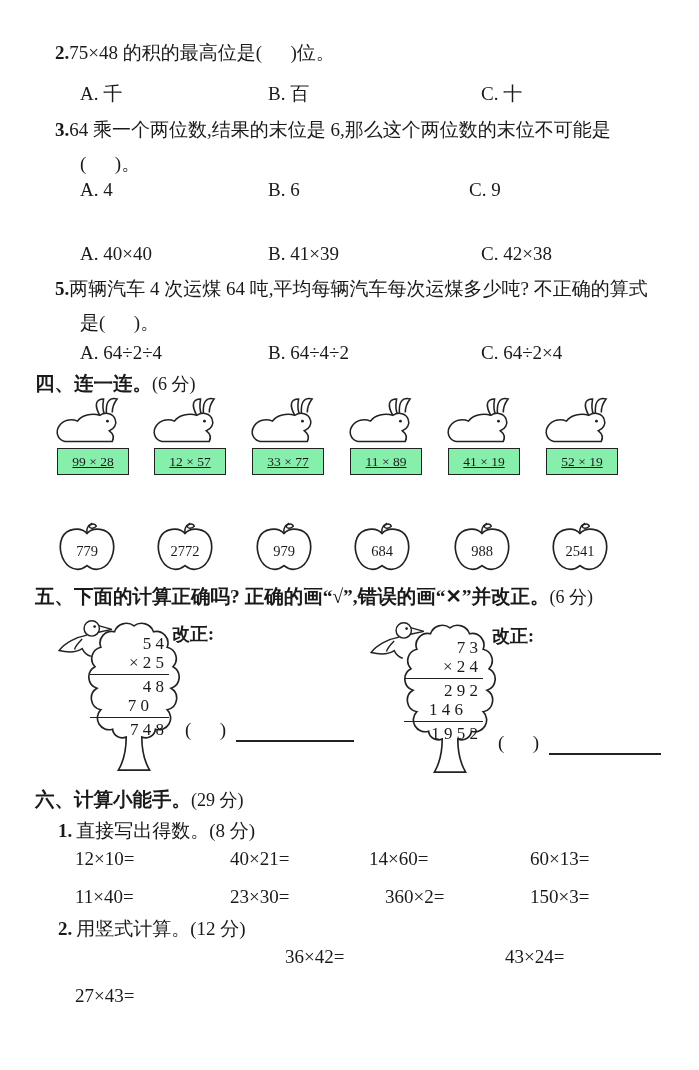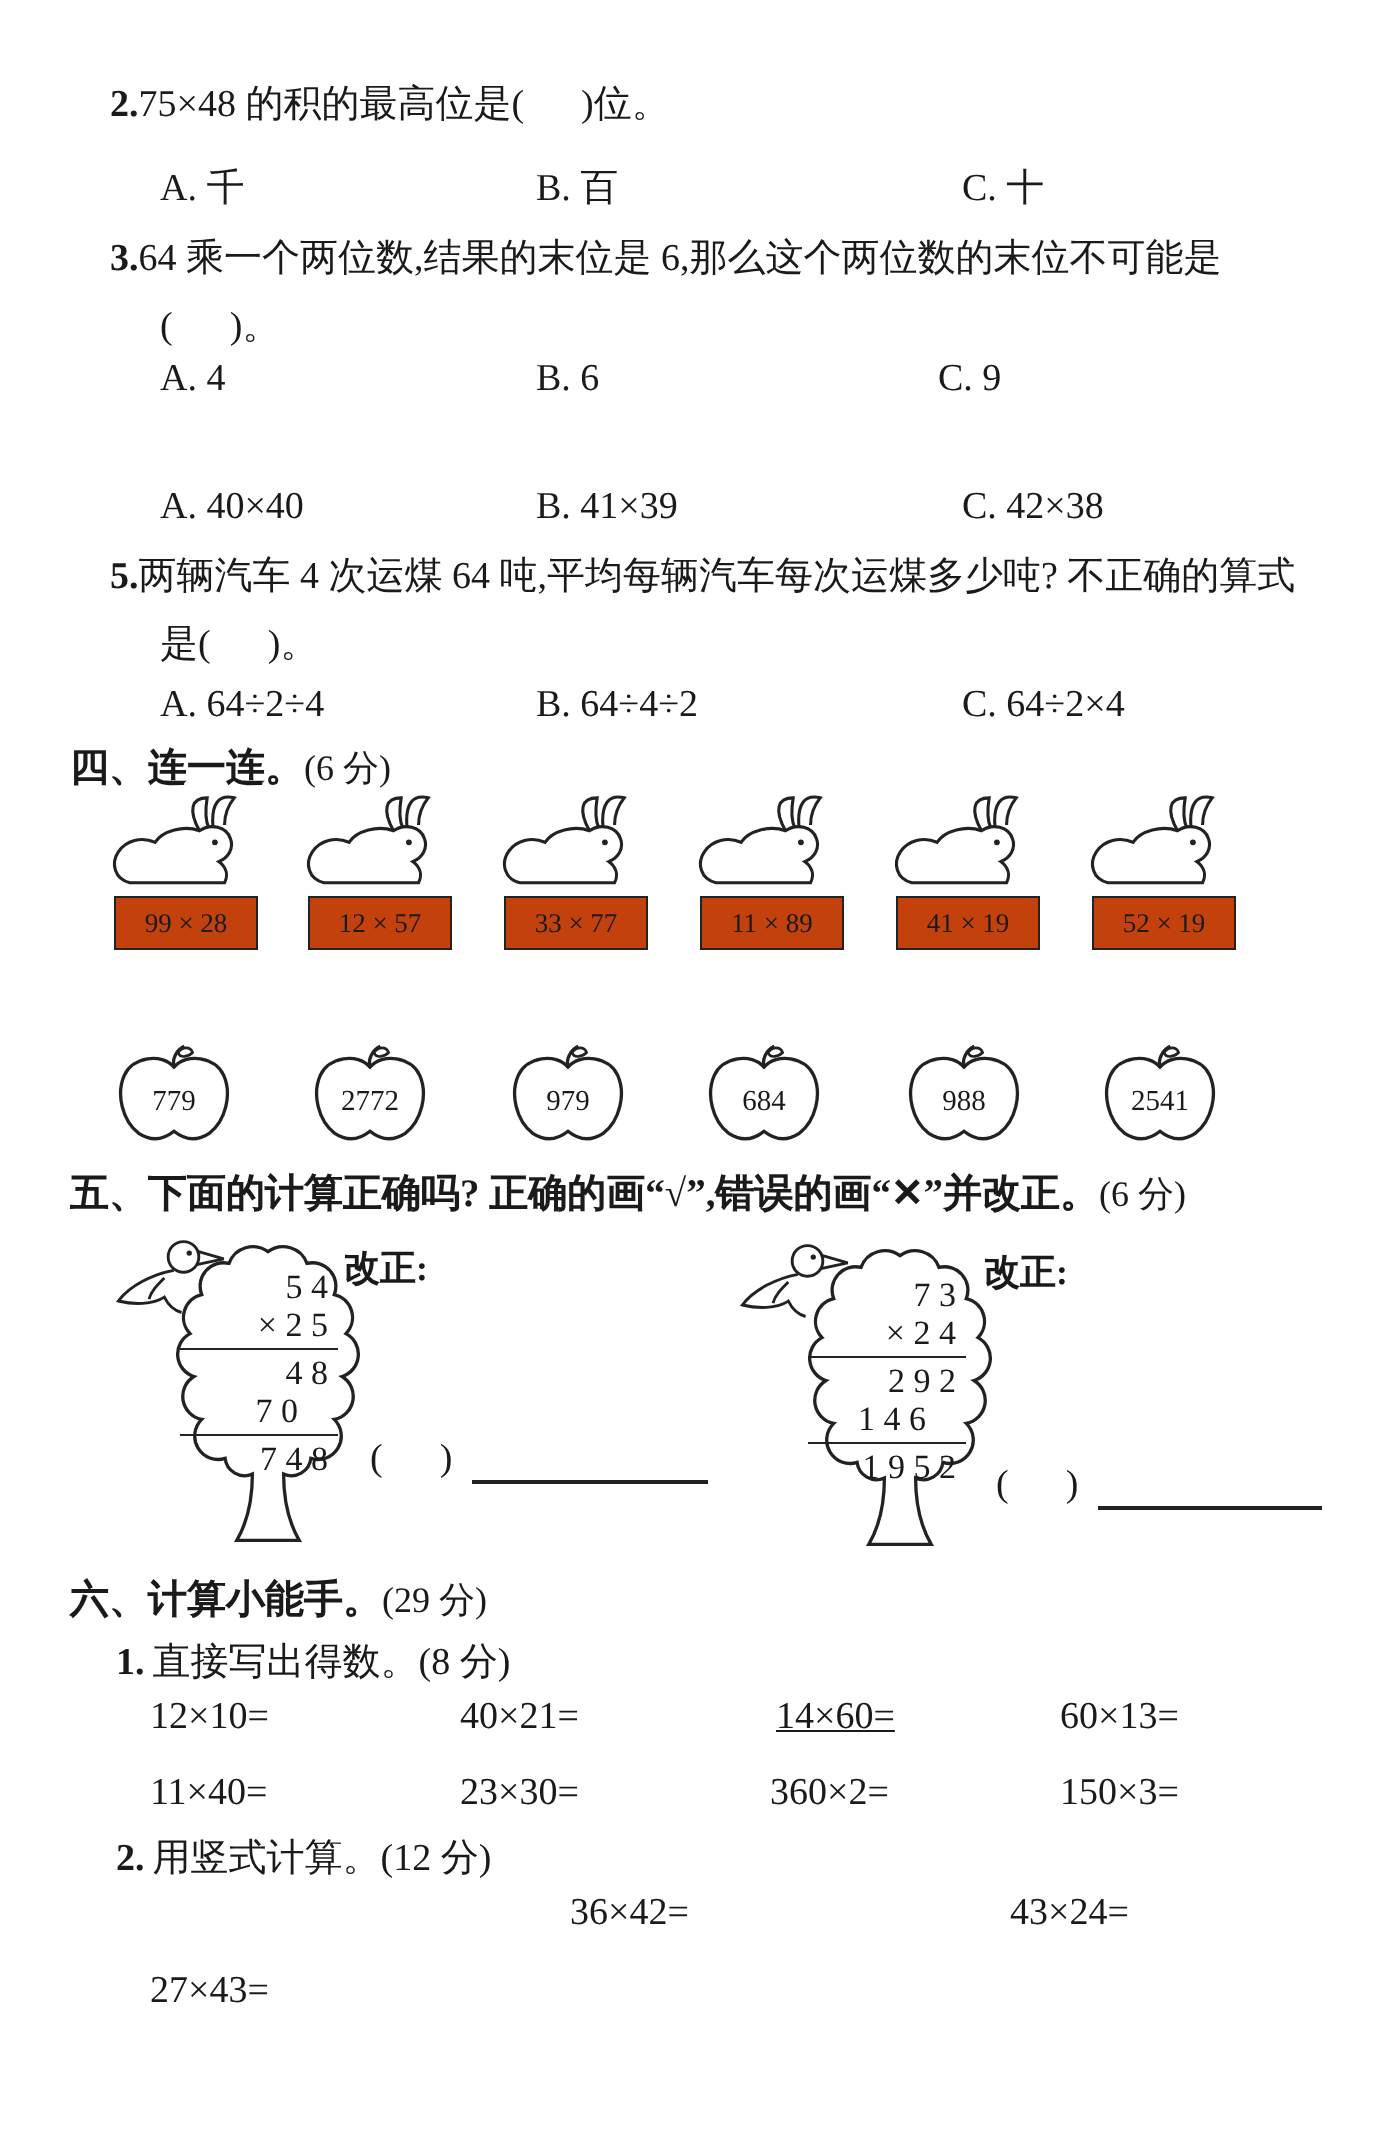--- a/index.html
+++ b/index.html
@@ -16,22 +16,23 @@
   .heading { font-size:19.5px; font-weight:bold; }
   .score   { font-size:18px; font-weight:normal; }
   .subnum  { font-size:19px; font-weight:bold; }
   .subtitle{ font-size:19px; }
   .calc  { font-size:19px; }
 
   
   .sign {
     position:absolute; left:50%; transform:translateX(-50%);
     bottom:0; width:70px; height:25px; line-height:25px;
-    border:1.6px solid #222; background:#c2410c; text-align:center;
+    border:1.6px solid #222; background:#86efac; text-align:center;
     font-size:13.5px;
+    text-decoration:underline;
   }
   .critter { position:absolute; }
 
   
   .applewrap { position:absolute; width:58px; height:52px; }
   .applenum  {
     position:absolute; left:0; right:0; top:22px; text-align:center;
     font-size:14.5px;
   }
 
@@ -261,21 +262,21 @@
   <div class="abs heading" style="left:35px; top:786px;">
     <span data-bind="section6.heading">六、计算小能手。</span><span class="score" data-bind="section6.score">(29 分)</span>
   </div>
 
   <div class="abs" style="left:58px; top:818px;">
     <span class="subnum" data-bind="section6.sub1.num">1.</span> <span class="subtitle" data-bind="section6.sub1.title">直接写出得数。(8 分)</span>
   </div>
 
   <div class="abs calc" style="left:75px;  top:848px;" data-bind="section6.sub1.row1.0">12×10=</div>
   <div class="abs calc" style="left:230px; top:848px;" data-bind="section6.sub1.row1.1">40×21=</div>
-  <div class="abs calc" style="left:388px; top:848px;text-decoration:underline;" data-bind="section6.sub1.row1.2">14×60=</div>
+  <div class="abs calc" style="left:369px; top:848px;" data-bind="section6.sub1.row1.2">14×60=</div>
   <div class="abs calc" style="left:530px; top:848px;" data-bind="section6.sub1.row1.3">60×13=</div>
 
   <div class="abs calc" style="left:75px;  top:886px;" data-bind="section6.sub1.row2.0">11×40=</div>
   <div class="abs calc" style="left:230px; top:886px;" data-bind="section6.sub1.row2.1">23×30=</div>
   <div class="abs calc" style="left:385px; top:886px;" data-bind="section6.sub1.row2.2">360×2=</div>
   <div class="abs calc" style="left:530px; top:886px;" data-bind="section6.sub1.row2.3">150×3=</div>
 
   <div class="abs" style="left:58px; top:916px;">
     <span class="subnum" data-bind="section6.sub2.num">2.</span> <span class="subtitle" data-bind="section6.sub2.title">用竖式计算。(12 分)</span>
   </div>

